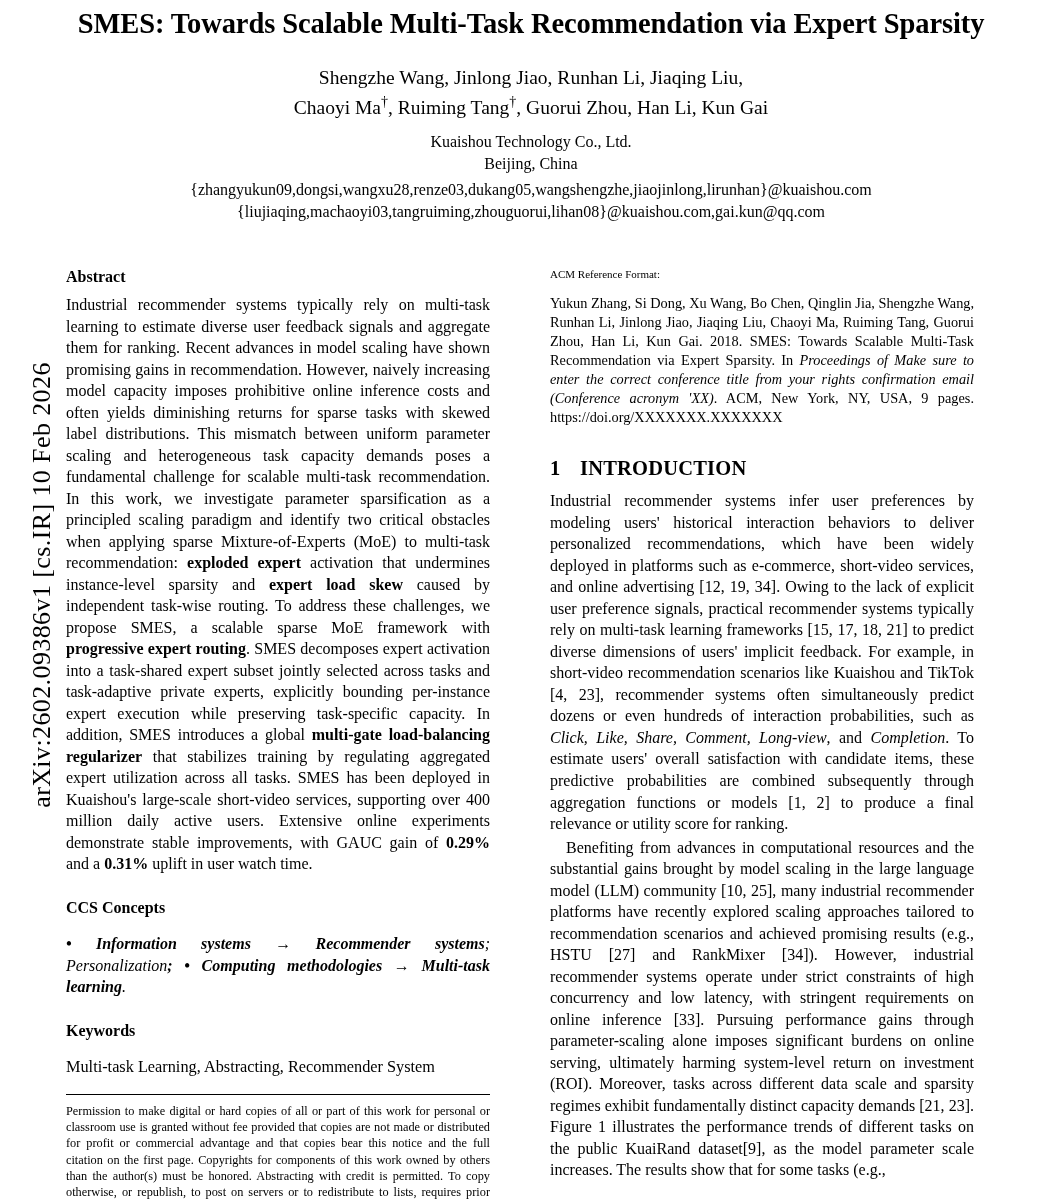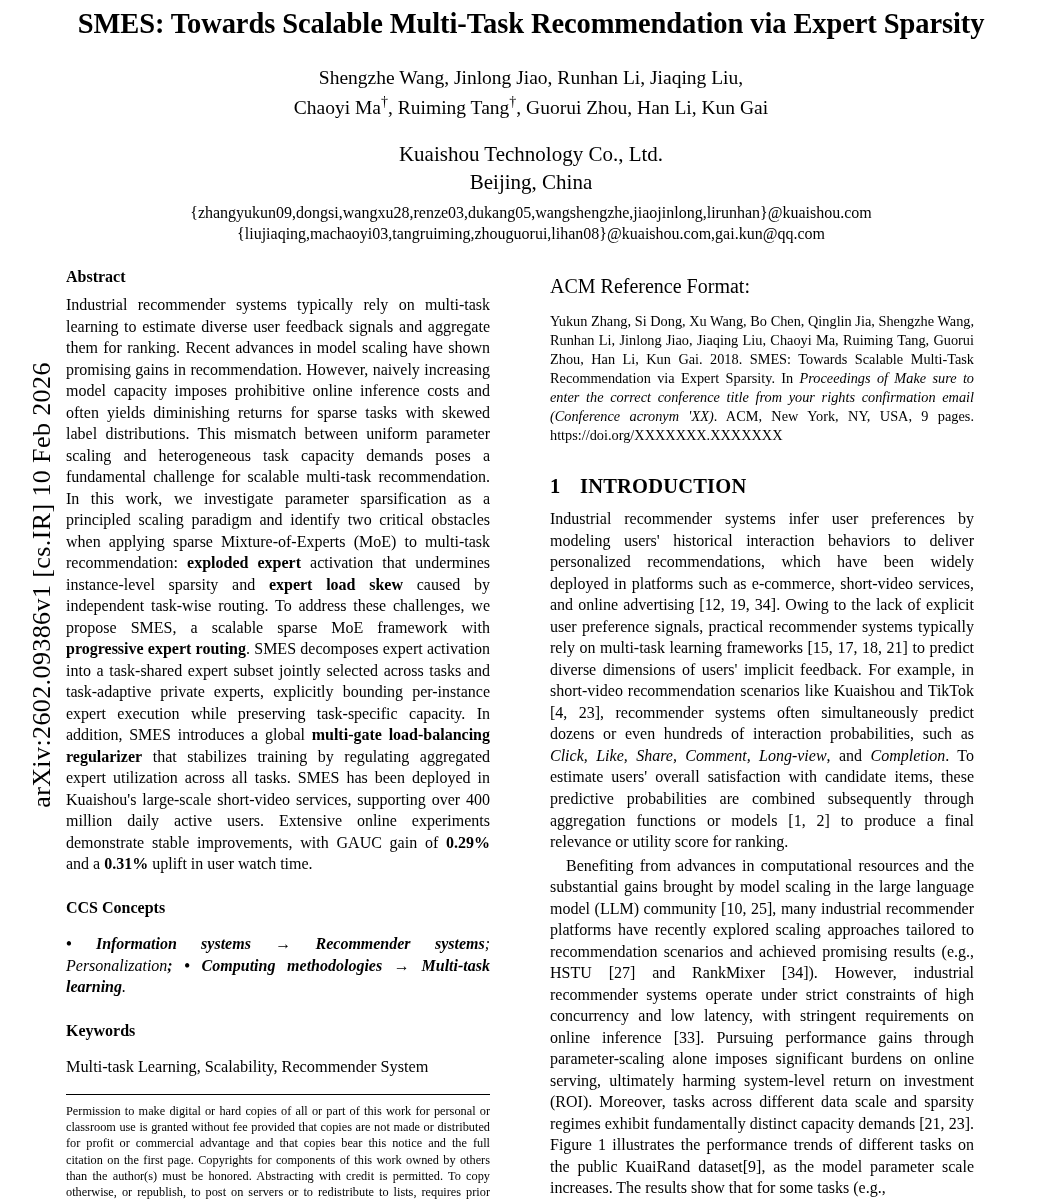--- a/index.html
+++ b/index.html
@@ -52,23 +52,23 @@
     letter-spacing: -0.1px;
   }
   .authors {
     text-align: center;
     font-size: 19.5px;
     line-height: 1.42;
     margin-top: 22px;
   }
   .affil {
     text-align: center;
-    font-size: 21px;
+    font-size: 16px;
     line-height: 1.36;
-    margin-top: 19px;
+    margin-top: 10px;
   }
   .emails {
     text-align: center;
     font-size: 16px;
     line-height: 1.34;
     margin-top: 5px;
   }
   .sup { font-size: 0.72em; vertical-align: super; }
 
   .columns {
@@ -124,23 +124,23 @@
     width: 100%;
   }
   .footnote {
     font-size: 12.3px;
     line-height: 1.31;
     text-align: justify;
   }
   .footnote p { margin: 0; }
 
   .acm-ref-head {
-    font-size: 20px;
+    font-size: 11px;
     font-weight: normal;
-    margin: 7px 0 2px 0;
+    margin: 0 0 2px 0;
   }
   .acm-ref-body {
     font-size: 14.3px;
     line-height: 1.33;
     text-align: justify;
   }
   .sec-head-num {
     display: inline-block;
     width: 30px;
     font-weight: bold;
@@ -183,21 +183,21 @@
 
     <div class="col col-left">
 
       <h2 class="sec">Abstract</h2>
       <p class="body-text"><span>Industrial recommender systems typically rely on multi-task learning to estimate diverse user feedback signals and aggregate them for ranking. Recent advances in model scaling have shown promising gains in recommendation. However, naively increasing model capacity imposes prohibitive online inference costs and often yields diminishing returns for sparse tasks with skewed label distributions. This mismatch between uniform parameter scaling and heterogeneous task capacity demands poses a fundamental challenge for scalable multi-task recommendation. In this work, we investigate parameter sparsification as a principled scaling paradigm and identify two critical obstacles when applying sparse Mixture-of-Experts (MoE) to multi-task recommendation: </span><b>exploded expert</b><span> activation that undermines instance-level sparsity and </span><b>expert load skew</b><span> caused by independent task-wise routing. To address these challenges, we propose SMES, a scalable sparse MoE framework with </span><b>progressive expert routing</b><span>. SMES decomposes expert activation into a task-shared expert subset jointly selected across tasks and task-adaptive private experts, explicitly bounding per-instance expert execution while preserving task-specific capacity. In addition, SMES introduces a global </span><b>multi-gate load-balancing regularizer</b><span> that stabilizes training by regulating aggregated expert utilization across all tasks. SMES has been deployed in Kuaishou's large-scale short-video services, supporting over 400 million daily active users. Extensive online experiments demonstrate stable improvements, with GAUC gain of </span><b>0.29%</b><span> and a </span><b>0.31%</b><span> uplift in user watch time.</span></p>
 
       <h2 class="sec spaced">CCS Concepts</h2>
       <p class="ccs-text"><b>• Information systems → Recommender systems</b><span>; Personalization</span><b>; • Computing methodologies → Multi-task learning</b><span>.</span></p>
 
       <h2 class="sec spaced">Keywords</h2>
-      <p class="keywords-text">Multi-task Learning, Scalability, Recommender System</p>
+      <p class="keywords-text">Multi-task Learning, Abstracting, Recommender System</p>
 
       <hr class="rule">
 
       <div class="footnote">
         <p>Permission to make digital or hard copies of all or part of this work for personal or classroom use is granted without fee provided that copies are not made or distributed for profit or commercial advantage and that copies bear this notice and the full citation on the first page. Copyrights for components of this work owned by others than the author(s) must be honored. Abstracting with credit is permitted. To copy otherwise, or republish, to post on servers or to redistribute to lists, requires prior specific permission and/or a fee. Request permissions from permissions@acm.org.</p>
 
       </div>
     </div>
 
     <div class="col col-right">

